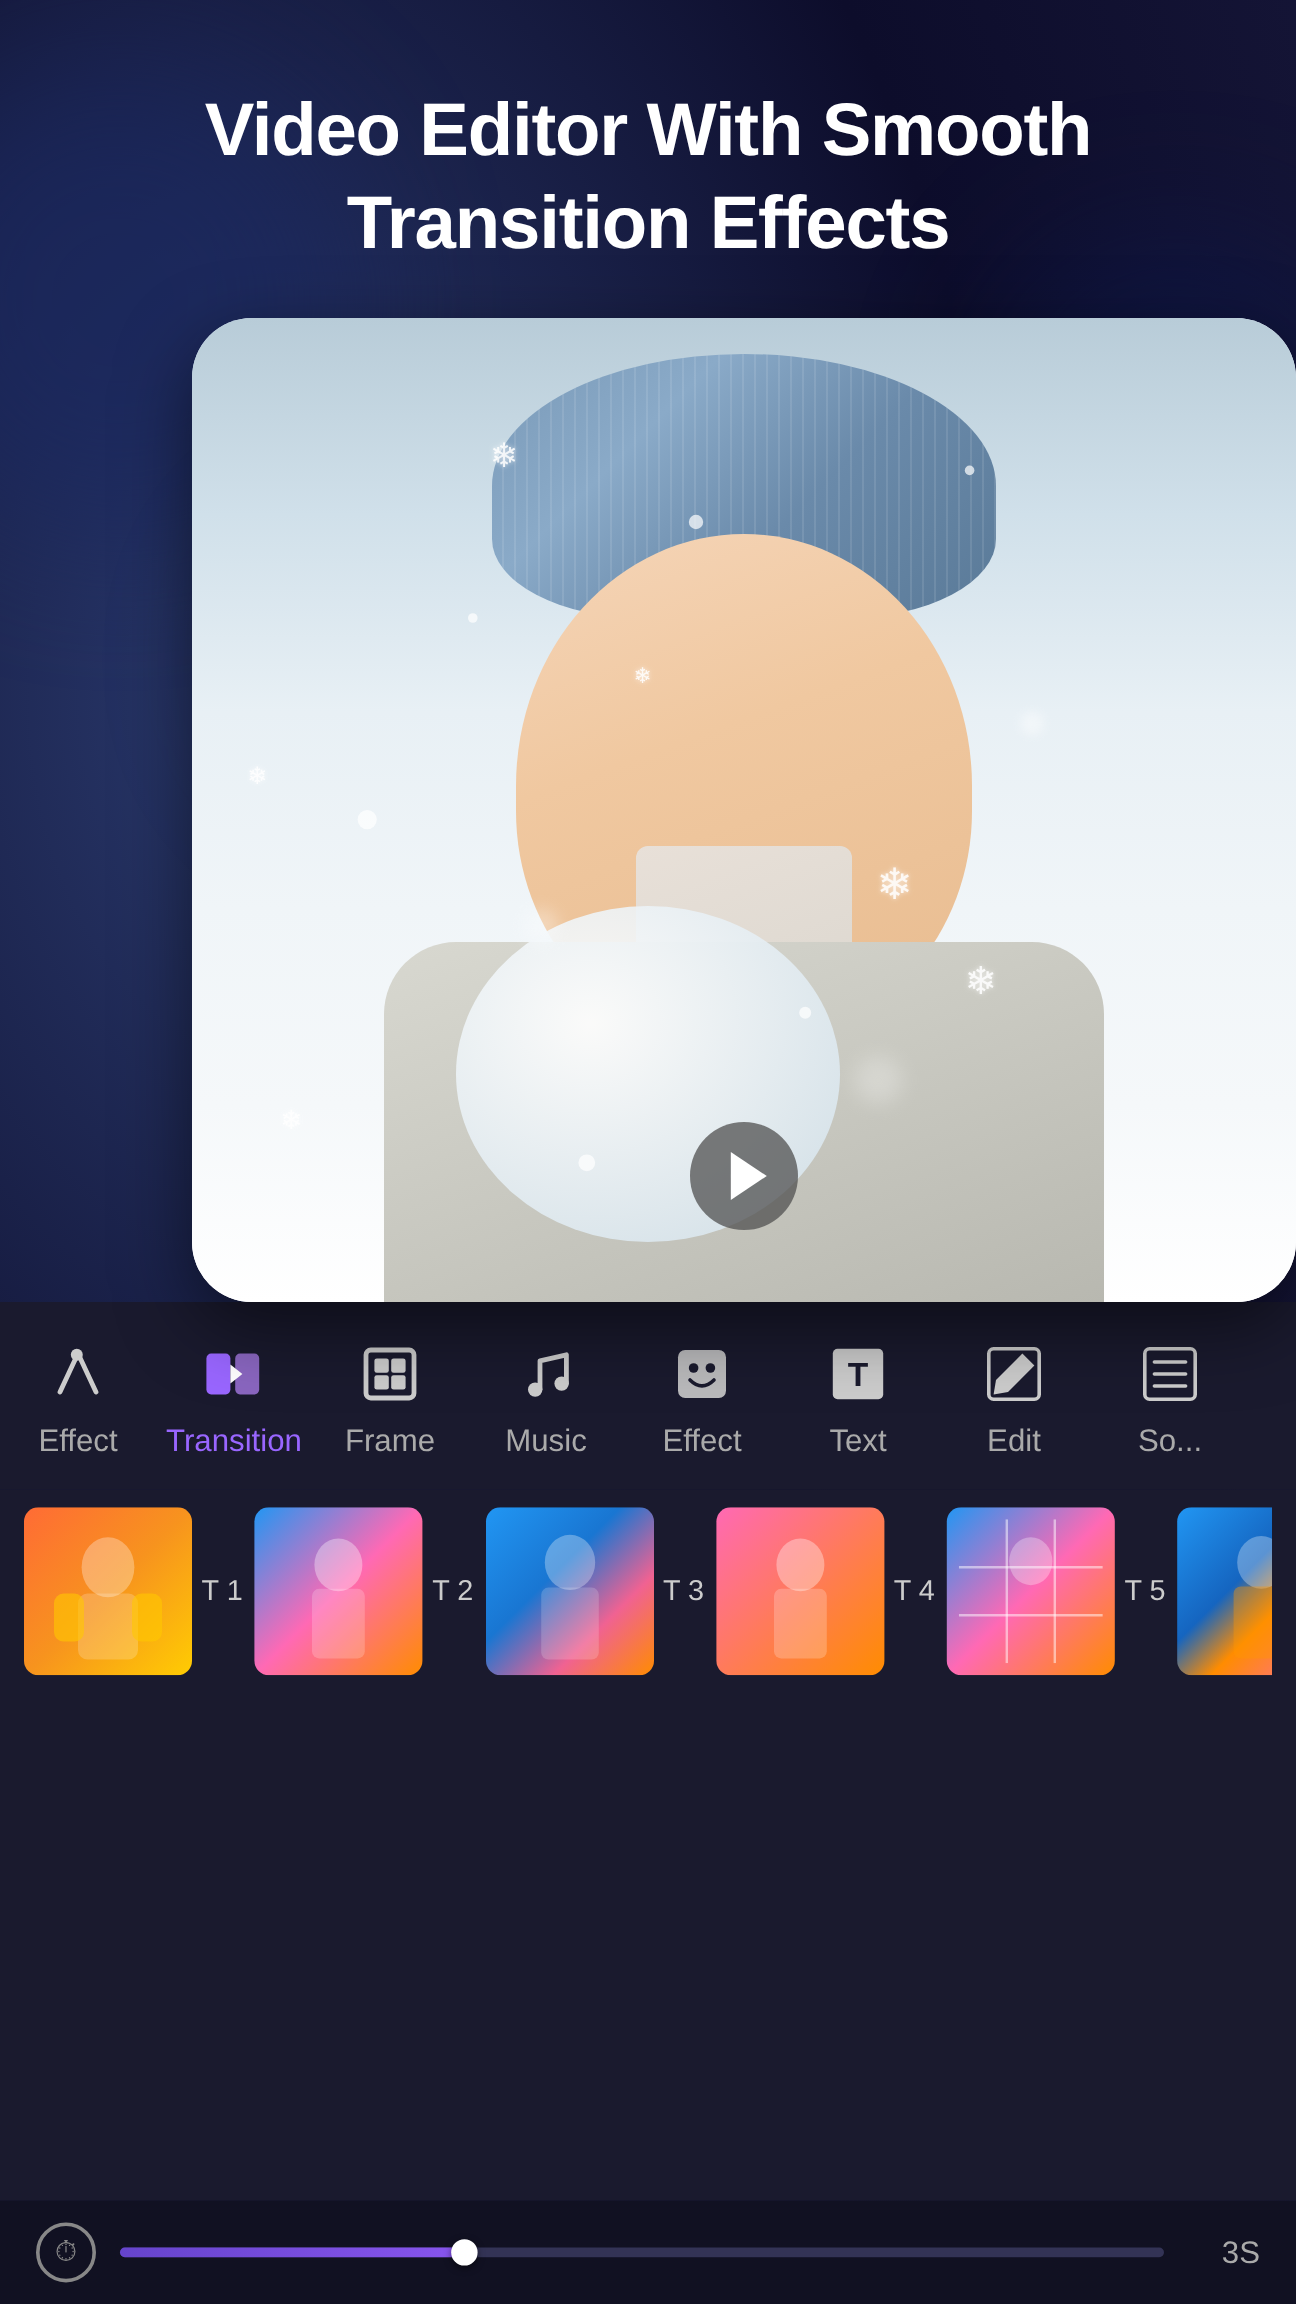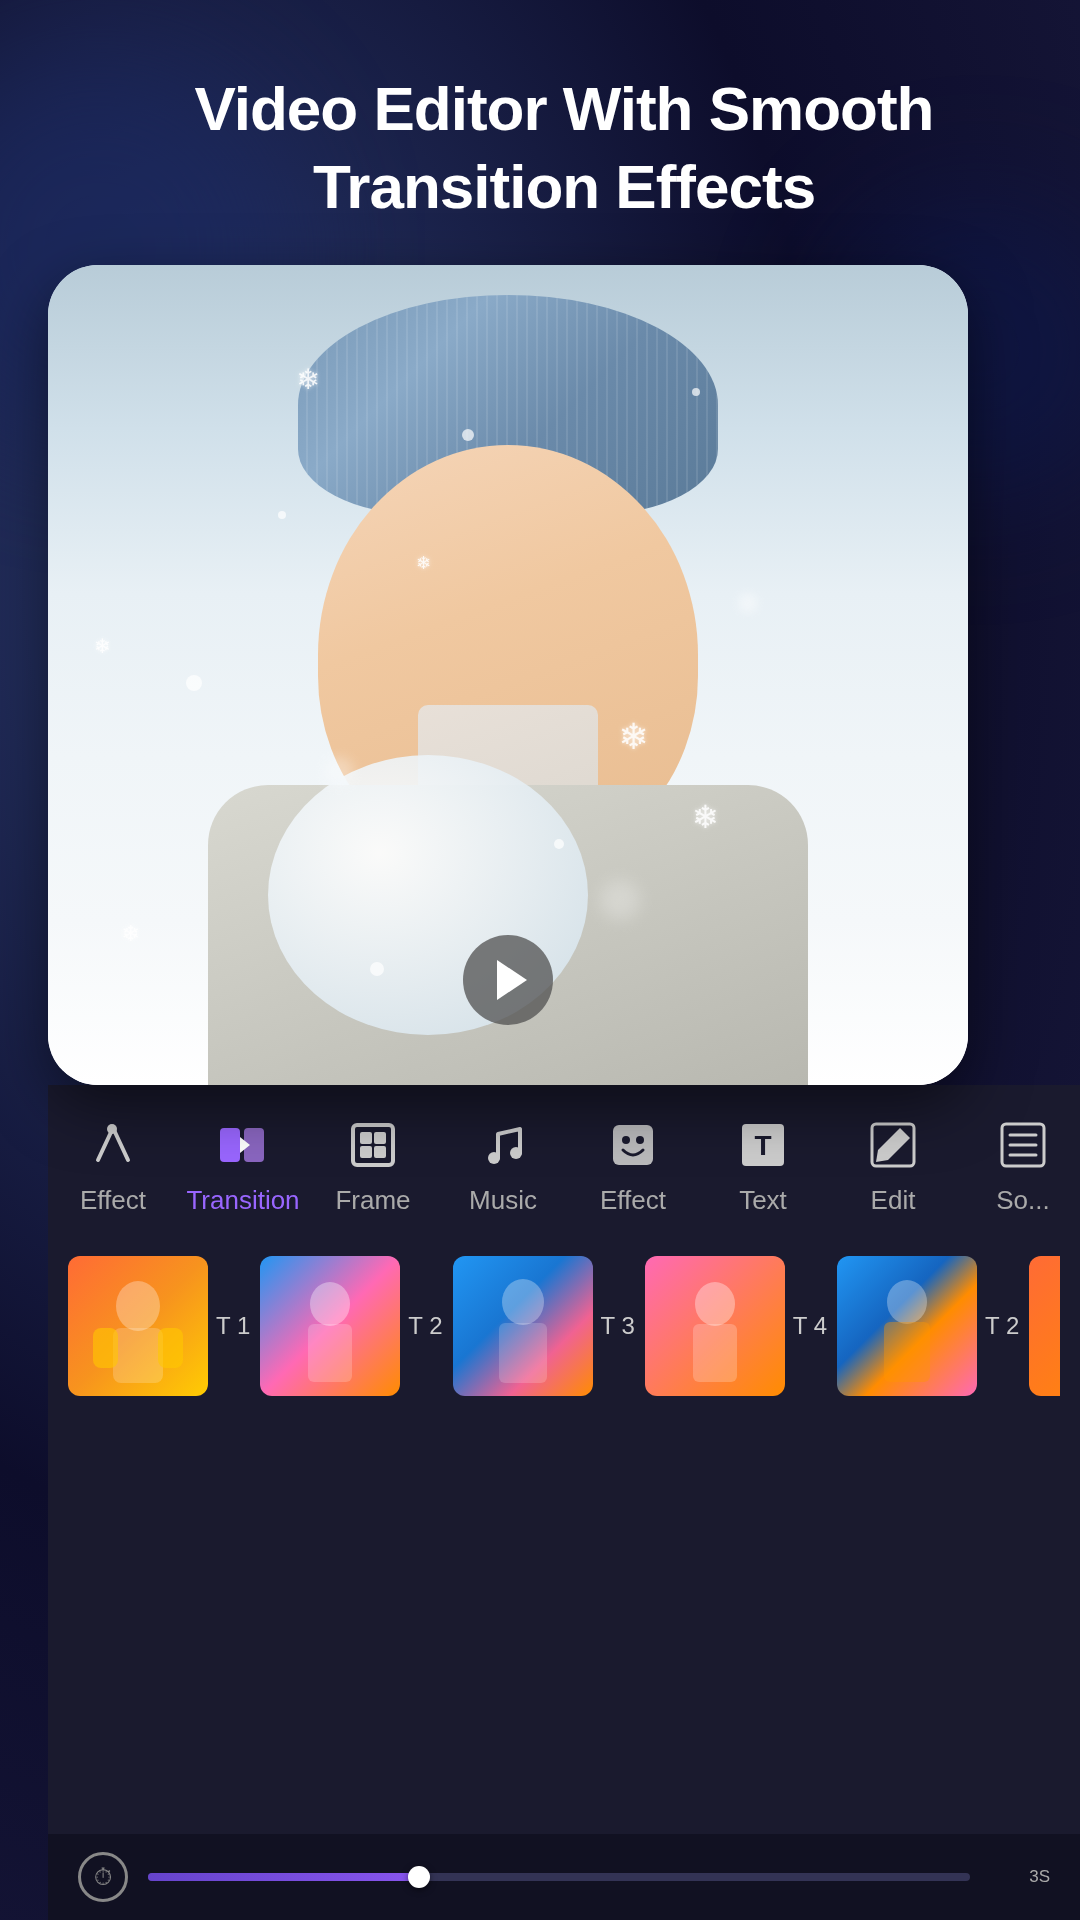--- a/index.html
+++ b/index.html
@@ -19,23 +19,22 @@
       top: 0; left: 0; right: 0; bottom: 0;
       background: radial-gradient(ellipse at 20% 30%, #2a3a6e 0%, #0d0d2b 50%, #1a1a3e 100%);
       z-index: 0;
     }
 
     .content {
       position: relative;
       z-index: 1;
       display: flex;
       flex-direction: column;
-      align-items: flex-start;
+      align-items: flex-end;
       height: 100%;
-      margin-left: 48px;
     }
 
     .title-area {
       text-align: center;
       padding: 70px 60px 40px;
     }
 
     .main-title {
       color: #ffffff;
       font-size: 62px;
@@ -339,21 +338,21 @@
       transform: translate(-50%, -50%);
       width: 22px;
       height: 22px;
       background: white;
       border-radius: 50%;
       box-shadow: 0 2px 6px rgba(0,0,0,0.5);
     }
 
     .duration-label {
       color: #aaaaaa;
-      font-size: 17px;
+      font-size: 26px;
       min-width: 60px;
       text-align: right;
     }
 
     
     .icon-transition { color: #9966ff; }
 
     
     .blob {
       position: absolute;
@@ -560,20 +559,35 @@
           <div class="thumb-overlay">
             <svg width="120" height="120" viewBox="0 0 120 120">
               <ellipse cx="60" cy="38" rx="20" ry="22" fill="rgba(255,255,255,0.35)"></ellipse>
               <rect x="38" y="58" width="44" height="58" rx="6" fill="rgba(255,255,255,0.22)"></rect>
             </svg>
           </div>
         </div>
         <span class="clip-label">T 4</span>
       </div>
 
+      <div class="clip-item">
+        <div class="clip-thumb thumb-5">
+          <div class="thumb-overlay">
+            <svg width="120" height="120" viewBox="0 0 120 120">
+
+              <line x1="40" y1="0" x2="40" y2="120" stroke="rgba(255,255,255,0.5)" stroke-width="2"></line>
+              <line x1="80" y1="0" x2="80" y2="120" stroke="rgba(255,255,255,0.5)" stroke-width="2"></line>
+              <line x1="0" y1="40" x2="120" y2="40" stroke="rgba(255,255,255,0.5)" stroke-width="2"></line>
+              <line x1="0" y1="80" x2="120" y2="80" stroke="rgba(255,255,255,0.5)" stroke-width="2"></line>
+              <ellipse cx="60" cy="35" rx="18" ry="20" fill="rgba(255,255,255,0.3)"></ellipse>
+            </svg>
+          </div>
+        </div>
+        <span class="clip-label">T 5</span>
+      </div>
 
       <div class="clip-item">
         <div class="clip-thumb thumb-6">
           <div class="thumb-overlay">
             <svg width="120" height="120" viewBox="0 0 120 120">
               <ellipse cx="60" cy="36" rx="20" ry="22" fill="rgba(255,255,255,0.3)"></ellipse>
               <rect x="37" y="56" width="46" height="60" rx="6" fill="rgba(255,150,0,0.4)"></rect>
             </svg>
           </div>
         </div>

